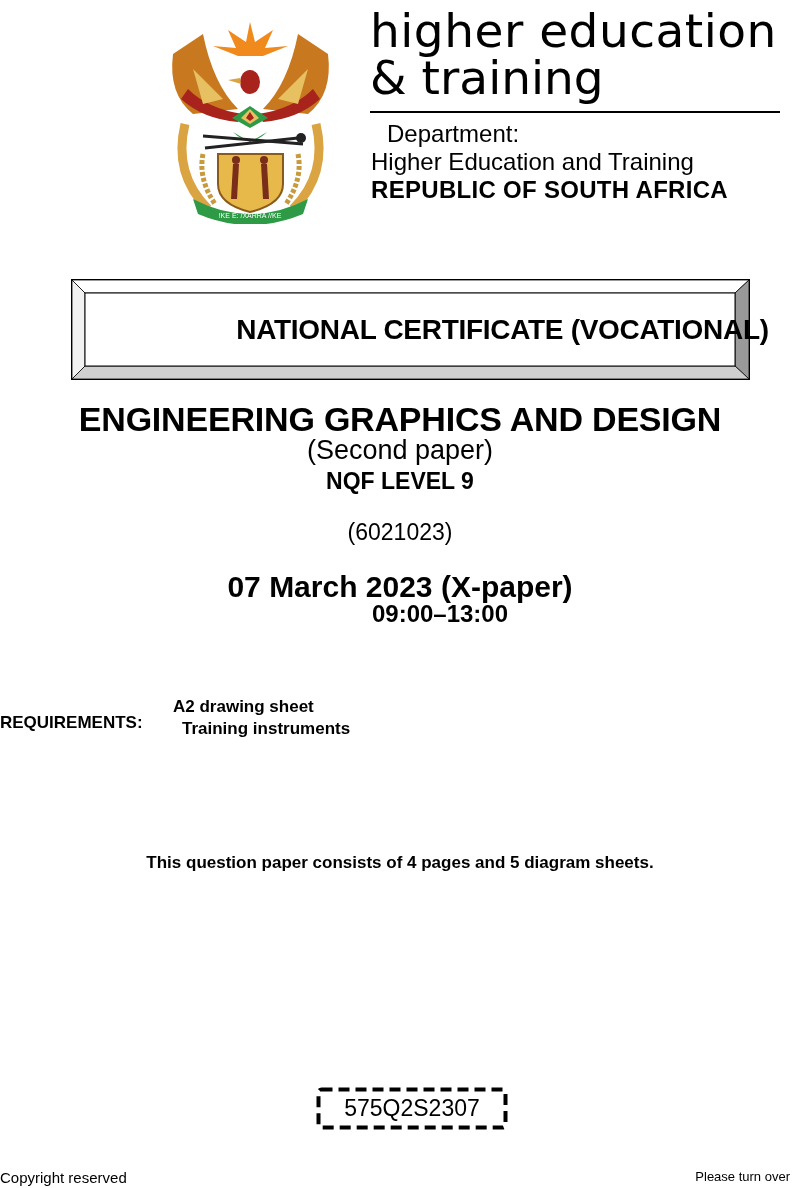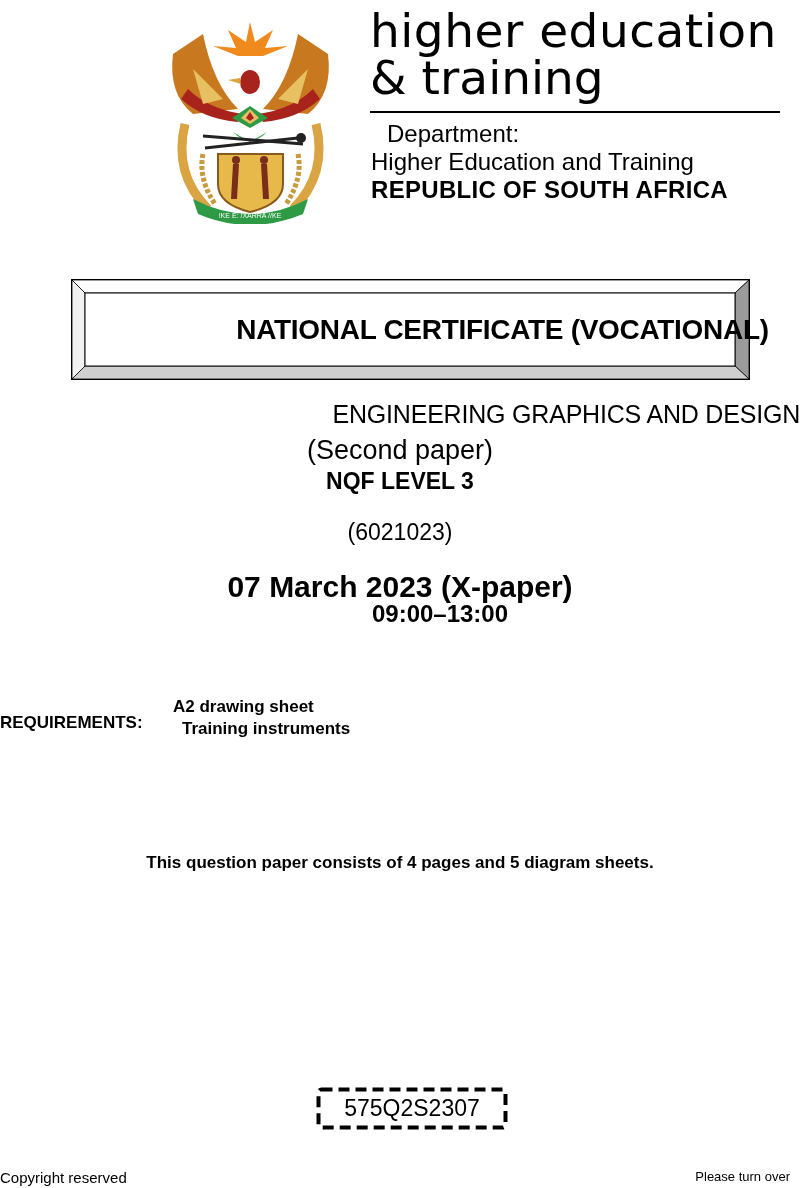--- a/index.html
+++ b/index.html
@@ -15,21 +15,21 @@
   .brand-rule { left: 370px; top: 111px; width: 410px; height: 2px; background: #000; }
   .dept-1 { left: 371px; top: 120px; font-size: 24px; line-height: 28px; margin-left: 16px; }
   .dept-2 { left: 371px; top: 148px; font-size: 24px; line-height: 28px; }
   .dept-3 { left: 371px; top: 176px; font-size: 24px; line-height: 28px; font-weight: bold; letter-spacing: 0.3px; }
 
   
   .bevel { left: 71px; top: 279px; width: 679px; height: 101px; }
   .bevel-text { left: 71px; top: 279px; width: 783px; height: 101px; display: flex; align-items: center; justify-content: center;
                 font-size: 28px; font-weight: bold; letter-spacing: -0.3px; padding-left: 40px; }
 
-  .subject { top: 400px; font-size: 25px; font-weight: normal; letter-spacing: -0.2px; text-align: right; }
+  .subject { top: 400px; font-size: 34px; font-weight: bold; letter-spacing: -0.2px; }
   .paper { top: 435px; font-size: 27px; }
   .level { top: 468px; font-size: 23px; font-weight: bold; }
   .code { top: 519px; font-size: 23px; }
   .date { top: 570px; font-size: 30px; font-weight: bold; }
   .time { top: 600px; font-size: 24px; font-weight: bold; padding-left: 40px; }
 
   .req-label { left: 0; top: 697px; font-size: 17px; font-weight: bold; margin-top: 16px; }
   .req-1 { left: 173px; top: 697px; font-size: 17px; font-weight: bold; }
   .req-2 { left: 182px; top: 719px; font-size: 17px; font-weight: bold; }
 
@@ -101,21 +101,21 @@
     <polygon points="1,1 14,14 14,87 1,100" fill="#f2f2f2" stroke="#000" stroke-width="0.8"></polygon>
     <polygon points="678,1 678,100 664,87 664,14" fill="#9a9a9a" stroke="#000" stroke-width="0.8"></polygon>
     <polygon points="1,100 14,87 664,87 678,100" fill="#cfcfcf" stroke="#000" stroke-width="0.8"></polygon>
     <rect x="14" y="14" width="650" height="73" fill="#ffffff" stroke="#000" stroke-width="1"></rect>
   </svg>
 </div>
 <div class="abs bevel-text">NATIONAL CERTIFICATE (VOCATIONAL)</div>
 
 <div class="abs center subject">ENGINEERING GRAPHICS AND DESIGN</div>
 <div class="abs center paper">(Second paper)</div>
-<div class="abs center level">NQF LEVEL 3</div>
+<div class="abs center level">NQF LEVEL 9</div>
 <div class="abs center code">(6021023)</div>
 <div class="abs center date">07 March 2023 (X-paper)</div>
 <div class="abs center time">09:00–13:00</div>
 
 <div class="abs req-label">REQUIREMENTS:</div>
 <div class="abs req-1">A2 drawing sheet</div>
 <div class="abs req-2">Training instruments</div>
 
 <div class="abs center consists">This question paper consists of 4 pages and 5 diagram sheets.</div>
 

